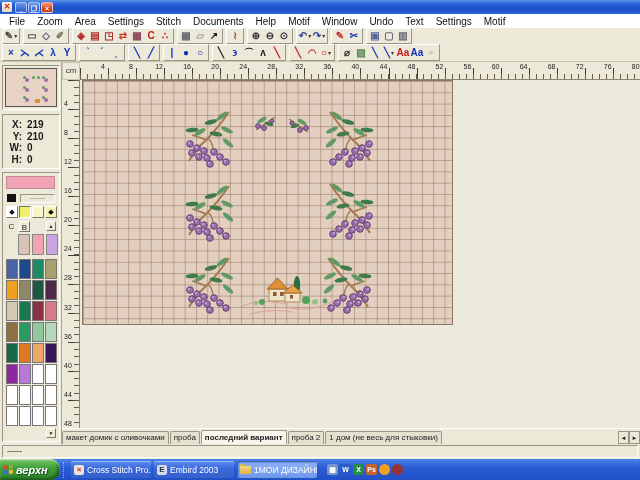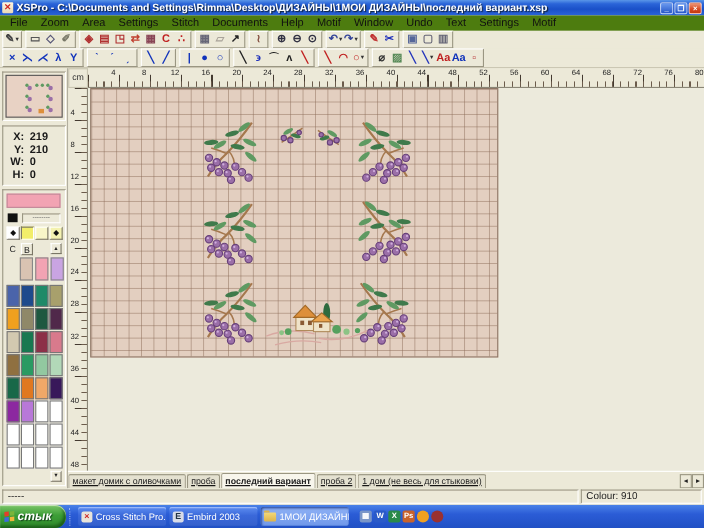--- a/index.html
+++ b/index.html
@@ -11,21 +11,21 @@
   .appicon{width:10px;height:10px;background:linear-gradient(#fdf6e0,#e8d8b8);border-radius:1px;
     color:#c22;font-size:8px;line-height:10px;text-align:center;font-weight:700;flex:none;}
   .title{flex:1;color:#fff;font-size:9.5px;font-weight:700;white-space:nowrap;overflow:hidden;text-shadow:1px 1px 1px #123;}
   .winbtns{display:flex;gap:1px;flex:none;}
   .wb{width:12px;height:11px;border-radius:2px;color:#fff;font-size:7px;line-height:11px;text-align:center;
     border:1px solid rgba(255,255,255,.6);box-sizing:border-box;font-weight:700;}
   .wb.min,.wb.max{background:linear-gradient(#6a9af0,#2858c8);}
   .wb.close{background:linear-gradient(#f09a7a,#d84820 60%,#c03810);}
   
   .menubar{position:absolute;left:0;top:14px;right:0;height:14px;display:flex;align-items:center;
-    font-size:10px;background:#4d7c0f;border-bottom:1px solid #d8d4c0;padding-left:3px;color:#111;}
+    font-size:10px;background:#ffffff;border-bottom:1px solid #d8d4c0;padding-left:3px;color:#111;}
   .menuitem{padding:0 6px;white-space:nowrap;}
   .toolbar{position:absolute;left:0;right:0;display:flex;align-items:center;background:#ece9d8;gap:3px;padding:1px 2px;box-sizing:border-box;}
   .t1{top:28px;height:16px;}
   .t2{top:44px;height:18px;border-bottom:1px solid #c8c4b0;}
   .tbgroup{display:flex;align-items:center;height:14px;padding:0 1px;
     border:1px solid;border-color:#fff #9a9682 #9a9682 #fff;background:#ece9d8;}
   .t2 .tbgroup{height:15px;}
   .tbbtn{min-width:14px;height:13px;display:flex;align-items:center;justify-content:center;line-height:1;}
   .glyph{font-size:10px;font-weight:700;}
   .dd{font-size:6px;color:#333;margin-left:1px;}
@@ -79,21 +79,21 @@
   .canvasarea{position:absolute;left:80px;top:80px;width:560px;height:348px;background:#eceadc;overflow:hidden;}
   .fabric{position:absolute;left:2px;top:0;width:371px;height:245px;background-color:#e3cfc0;box-sizing:border-box;
     border:1px solid #8d7564;
     background-image:linear-gradient(90deg,rgba(140,108,88,.5) 1px,transparent 1px),
                      linear-gradient(rgba(140,108,88,.5) 1px,transparent 1px);
     background-size:11.3px 11.3px;}
   .motif{position:absolute;}
   
   .tabbar{position:absolute;left:62px;top:428px;width:578px;height:16px;background:#ece9d8;border-top:1px solid #fff;
     display:flex;align-items:flex-end;overflow:hidden;box-sizing:border-box;}
-  .tabs{display:flex;flex:1;height:15px;overflow:hidden;align-items:flex-end;text-decoration:underline;}
+  .tabs{display:flex;flex:1;height:15px;overflow:hidden;align-items:flex-end;}
   .tab{font-size:8px;line-height:12px;height:13px;padding:0 3px;margin-right:1px;white-space:nowrap;color:#222;
     border:1px solid #9a9682;border-bottom:none;border-radius:2px 2px 0 0;background:#e4e1d0;box-sizing:border-box;}
   .tab.active{background:#f8f6ec;font-weight:700;height:14px;line-height:13px;}
   .tabarrow{flex:none;width:11px;height:13px;border:1px solid #9a9682;background:#ece9d8;font-size:6px;
     text-align:center;line-height:12px;box-sizing:border-box;color:#222;}
   .statusbar{position:absolute;left:0;top:444px;width:640px;height:15px;background:#ece9d8;display:flex;gap:2px;
     padding:1px 2px;box-sizing:border-box;}
   .spanel{border:1px solid;border-color:#9a9682 #fff #fff #9a9682;font-size:9px;line-height:11px;padding:0 4px;color:#222;box-sizing:border-box;}
   .status-left{flex:1;}
   .status-right{width:110px;}
@@ -122,21 +122,20 @@
   .chev{width:9px;height:9px;border-radius:50%;background:#e8f0fa;color:#2a5ac8;font-size:7px;line-height:9px;text-align:center;font-weight:700;}
   .trayicon{width:9px;height:9px;border-radius:2px;}
   .clock{color:#fff;font-size:9px;margin-left:2px;}
 </style>
 </head>
 <body>
 
 <div class="window">
   <div class="titlebar">
     <div class="appicon">✕</div>
-    <div class="title">XSPro - C:\Documents and Settings\Rimma\Desktop\ДИЗАЙНЫ\1МОИ ДИЗАЙНЫ\последний вариант.xsp</div>
     <div class="winbtns">
       <div class="wb min">_</div>
       <div class="wb max">❐</div>
       <div class="wb close">×</div>
     </div>
   </div>
 
   <div class="menubar" id="menubar">
       <div class="menuitem">File</div>
       <div class="menuitem">Zoom</div>
@@ -717,32 +716,31 @@
         <div class="tab active">последний вариант</div>
         <div class="tab">проба 2</div>
         <div class="tab">1 дом (не весь для стыковки)</div>
       </div>
     <div class="tabarrow">◄</div>
     <div class="tabarrow">►</div>
   </div>
 
   <div class="statusbar">
     <div class="spanel status-left">-----</div>
-    <div class="spanel status-right">Colour: 910</div>
   </div>
 
   <div class="taskbar">
     <div class="startbtn">
       <div class="winflag">
         <i style="background:#e33e2a"></i>
           <i style="background:#7ab53a"></i>
           <i style="background:#3a6ae0"></i>
           <i style="background:#f0b53a"></i>
       </div>
-      <div class="startlabel">стык</div>
+      <div class="startlabel">верхн</div>
     </div>
     <div class="qldiv"></div>
     <div id="tasks" style="display:flex;align-items:center">
         <div class="task">
           <div class="ticon" style="background: rgb(232, 228, 218); color: rgb(204, 34, 34);">×</div>
           <span>Cross Stitch Pro...</span>
         </div>
         <div class="task">
           <div class="ticon" style="background: rgb(216, 220, 232); color: rgb(34, 51, 68);">E</div>
           <span>Embird 2003</span>

